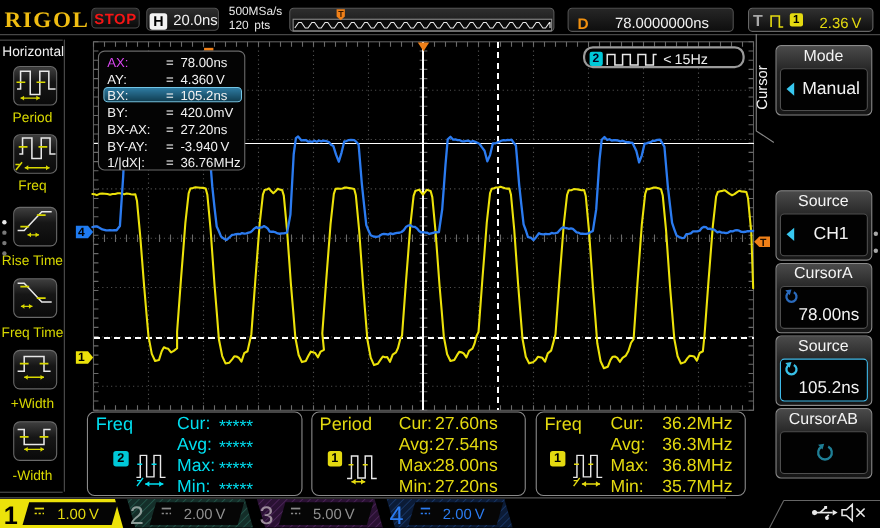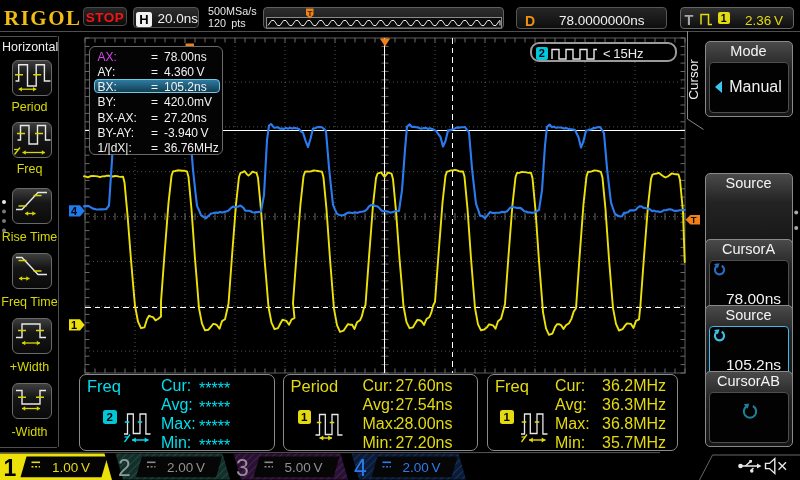--- a/index.html
+++ b/index.html
@@ -4,21 +4,21 @@
 * { margin:0; padding:0; box-sizing:border-box; }
 html,body { width:800px; height:480px; background:#000; overflow:hidden;
   font-family:"Liberation Sans",sans-serif; }
 #scr { position:absolute; left:0; top:0; width:800px; height:480px; background:#000; }
 .hline { position:absolute; height:1px; background:#4f4f4f; }
 .vline { position:absolute; width:1px; background:#4f4f4f; }
 .sbtn { position:absolute; left:11.5px; width:40px; height:36px;
   background:linear-gradient(180deg,#3e3e3e,#161616 40%,#0a0a0a);
   border:1px solid #6a6a6a; border-radius:6px; }
 .slab { position:absolute; left:0; width:59px; text-align:center; font-size:12.5px; color:#d8d800; }
-.rsec { position:absolute; left:704.5px; width:88px; height:76px;
+.rsec { position:absolute; left:704.5px; width:88px; height:64px;
   background:linear-gradient(180deg,#4a4a4a,#232323 38%,#161616);
   border:1px solid #8a8a8a; border-radius:5px; }
 .rtitle { position:absolute; left:0; top:1px; width:100%; text-align:center; font-size:14.5px; color:#f4f4f4; }
 .rbox { position:absolute; left:3px; right:3px; top:19.5px; bottom:3.5px;
   background:#020202; border:1px solid #4e4e4e; border-radius:4px; }
 .rbox.hl { border:1.5px solid #3fb9e8; }
 .tri { position:absolute; left:5px; top:50%; margin-top:-6px; width:0; height:0;
   border-top:6px solid transparent; border-bottom:6px solid transparent; border-right:7.5px solid #38c8f0; }
 .rtext { position:absolute; left:14px; right:0; top:50%; margin-top:-9.5px; text-align:center; font-size:16px; color:#f2f2f2; }
 .rval { position:absolute; left:10px; right:0; bottom:2px; text-align:center; font-size:15.5px; color:#f2f2f2; }
@@ -264,20 +264,24 @@
     </div>
     <div class="rsec" style="top:41px">
       <div class="rtitle">Mode</div>
       <div class="rbox">
         <span class="tri"></span>
         <span class="rtext">Manual</span>
       </div>
     </div>
     <div class="rsec" style="top:173px">
       <div class="rtitle">Source</div>
+      <div class="rbox">
+        <span class="tri"></span>
+        <span class="rtext">CH1</span>
+      </div>
     </div>
     <div class="rsec" style="top:239px">
       <div class="rtitle">CursorA</div>
       <div class="rbox">
         <svg width="80" height="37" viewBox="0 0 80 37" style="position:absolute;left:0;top:0">
           <path d="M 11.66 4.74 A 4.6 4.6 0 1 1 7.34 4.74" stroke="#2a6abc" stroke-width="2.1" fill="none"></path>
           <path d="M 9.54 2.14 L 3.94 2.94 L 7.94 7.34 Z" fill="#2a6abc"></path>
         </svg>
         <span class="rval">78.00ns</span>
       </div>

